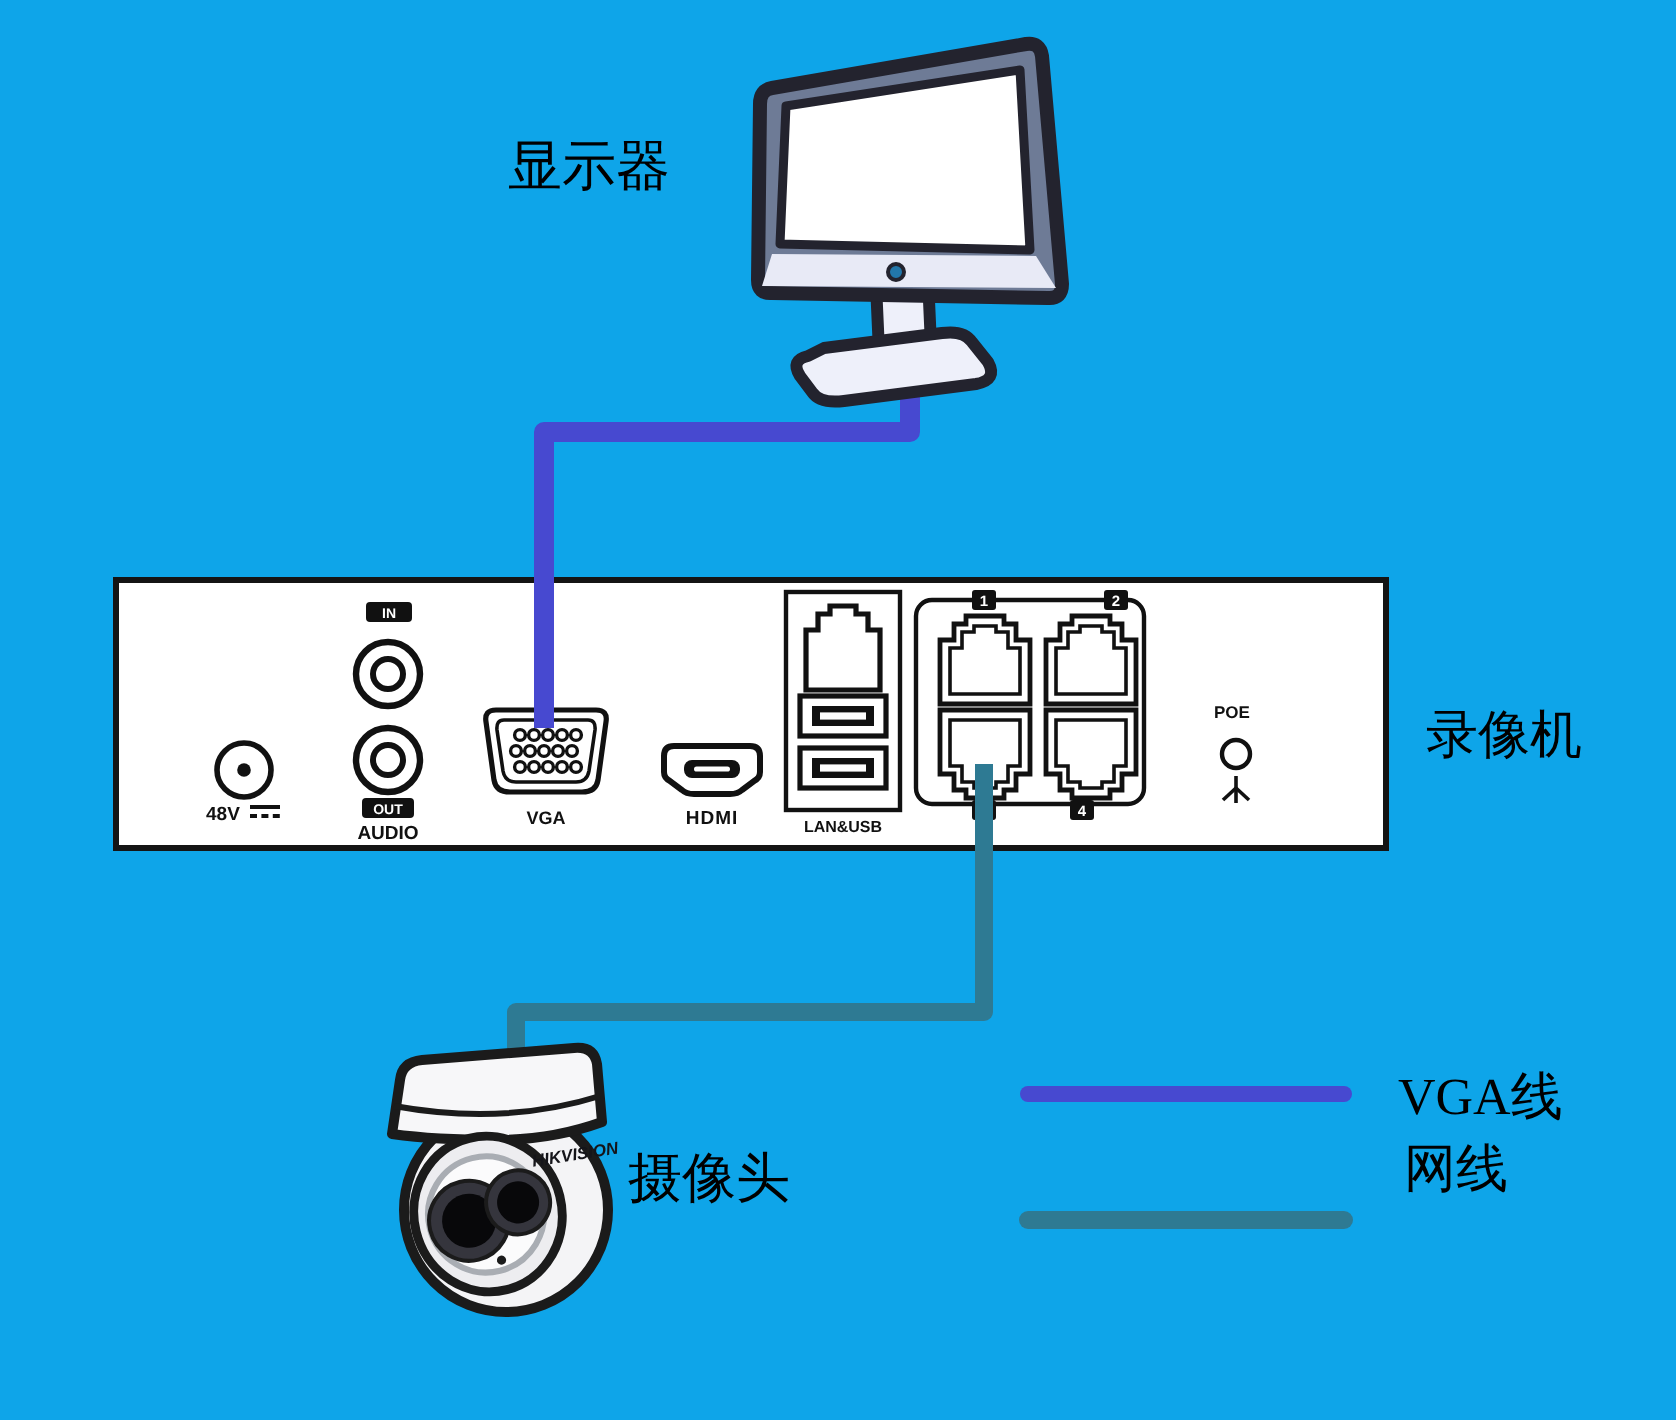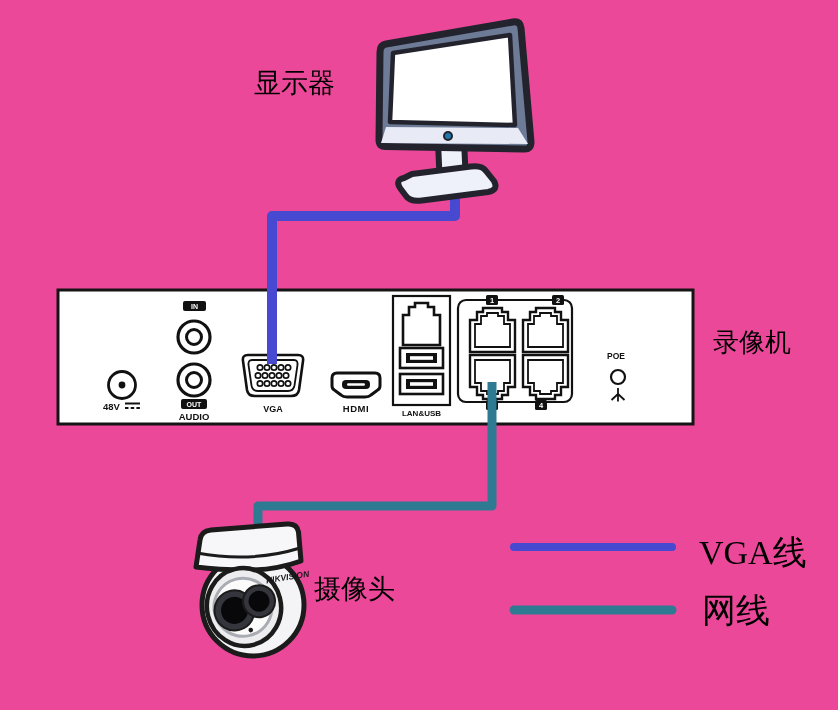--- a/index.html
+++ b/index.html
@@ -1,34 +1,34 @@
 <!DOCTYPE html>
 <html><head>
 <meta charset="utf-8">
 <style>
   html,body{margin:0;padding:0;background:#fff;}
-  .canvas{position:relative;width:838px;height:710px;background:#ec4899;overflow:hidden;
+  .canvas{position:relative;width:838px;height:710px;background:#0ea5e9;overflow:hidden;
           font-family:"Liberation Serif","DejaVu Serif",serif;}
   .abs{position:absolute;}
   .cn-label{position:absolute;color:#000;font-size:27px;line-height:1;white-space:nowrap;
             font-family:"Liberation Serif","DejaVu Serif",serif;}
-  .legend-label{position:absolute;color:#000;font-size:34px;line-height:1;white-space:nowrap;
+  .legend-label{position:absolute;color:#000;font-size:26px;line-height:1;white-space:nowrap;
             font-family:"Liberation Serif","DejaVu Serif",serif;}
   svg{position:absolute;overflow:visible;}
   svg text{font-family:"Liberation Sans","DejaVu Sans",sans-serif;}
   .panel-label{font-weight:bold;fill:#111;}
   .badge-text{font-weight:bold;fill:#fff;}
 </style>
 </head>
 <body>
 
 <div class="canvas">
 
   <div class="cn-label" style="left:254px;top:70px;">显示器</div>
-  <div class="cn-label" style="left:713px;top:330px;font-size:26px;">录像机</div>
+  <div class="cn-label" style="left:713px;top:355px;font-size:26px;">录像机</div>
   <div class="cn-label" style="left:314px;top:576px;">摄像头</div>
 
   <svg class="abs" style="left:56px;top:288px;" width="640" height="140" viewBox="0 0 640 140">
     <rect x="2" y="2" width="635" height="134" fill="#ffffff" stroke="#141414" stroke-width="3"></rect>
 
     <g>
       <circle cx="66" cy="97" r="13.5" fill="#fff" stroke="#111" stroke-width="2.8"></circle>
       <circle cx="66" cy="97" r="3.4" fill="#111"></circle>
       <text x="47" y="122" font-size="9.5" class="panel-label">48V</text>
       <line x1="69" y1="115.5" x2="84" y2="115.5" stroke="#111" stroke-width="2"></line>
@@ -129,21 +129,21 @@
   </svg>
 
   <svg class="abs" style="left:0;top:0;pointer-events:none;" width="838" height="710" viewBox="0 0 838 710">
     <polyline points="455,190 455,216 272,216 272,364" fill="none" stroke-width="10" stroke-linejoin="round" stroke="#4749d0"></polyline>
     <polyline points="492,382 492,506 258,506 258,537" fill="none" stroke-width="9" stroke-linejoin="round" stroke="#2e7a93"></polyline>
     <line x1="514" y1="547" x2="672" y2="547" stroke-width="8" stroke-linecap="round" stroke="#4749d0"></line>
     <line x1="514" y1="610" x2="672" y2="610" stroke-width="9" stroke-linecap="round" stroke="#2e7a93"></line>
   </svg>
 
   <div class="legend-label" style="left:699px;top:536px;">VGA线</div>
-  <div class="legend-label" style="left:702px;top:594px;text-align:center;">网线</div>
+  <div class="legend-label" style="left:702px;top:572px;text-align:center;">网线</div>
 
   <svg class="abs" style="left:352px;top:12px;" width="200" height="200" viewBox="0 0 200 200">
     <g>
       <path d="M86,130 L112,127 L114,172 L88,175 Z" fill="#eef0fa" stroke="#23232e" stroke-width="6" stroke-linejoin="round"></path>
       <path d="M52,166 Q43,168 48,176 L54,184 Q58,190 70,188.5 L136,180 Q147,178 142,169 L134,159 Q130,153 119,154.5 L60,162 Z" fill="#eef0fa" stroke="#23232e" stroke-width="6" stroke-linejoin="round"></path>
     </g>
     <g>
       <path d="M34,32 Q28,33 28,40 L27,128 Q27,135 34,134.5 L172,137 Q179,137.5 179,130 L169,16 Q168,9 161,10 Z" fill="#6e7b96" stroke="#23232e" stroke-width="7" stroke-linejoin="round"></path>
       <path d="M34,115 L166,116 L176,132 L29,131 Z" fill="#e8eaf6"></path>
       <path d="M41,41 L158,23 L163,113 L38,110 Z" fill="#ffffff" stroke="#23232e" stroke-width="4.5" stroke-linejoin="round"></path>

